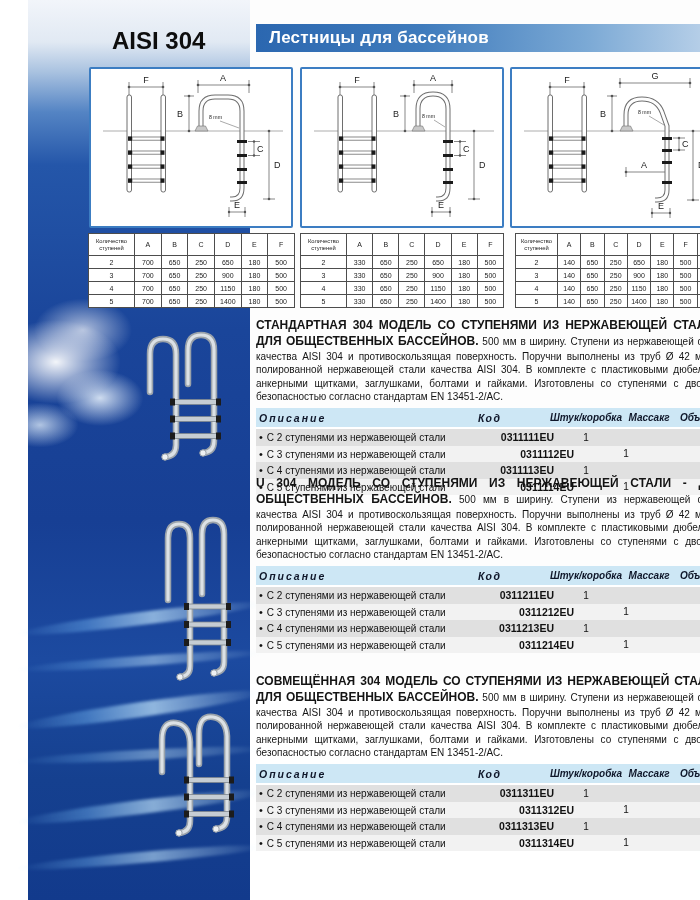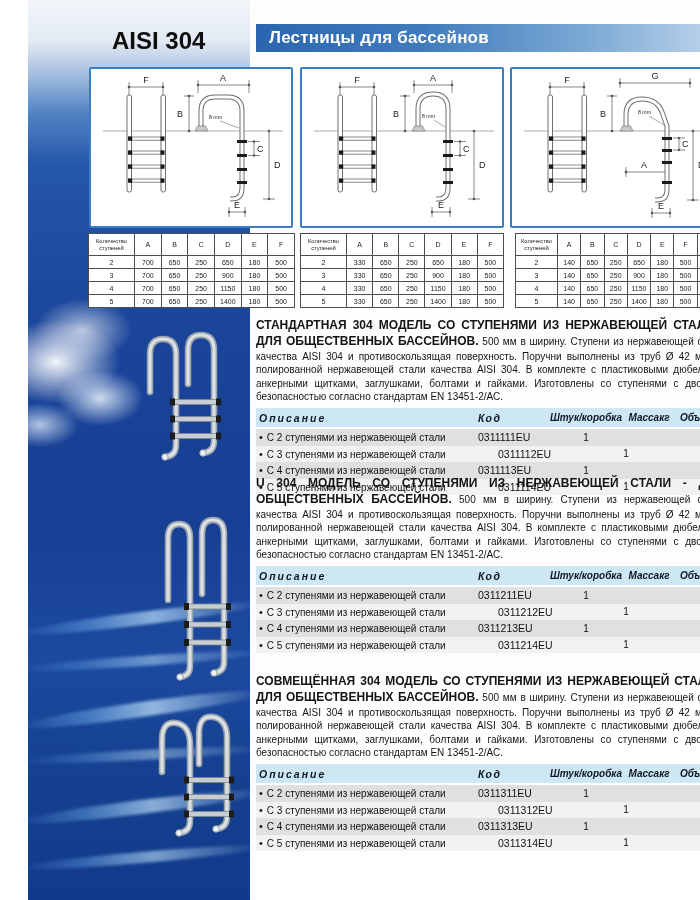--- a/index.html
+++ b/index.html
@@ -52,21 +52,21 @@
   .desc b { font-size:12px; }
   .phead, .prow { display:grid; grid-template-columns:222px 76px 64px 62px 44px; }
   .phead { background:#cde7f5; padding:4px 0 3px; border-bottom:2px solid #ffffff; color:#0f172a;font-style:italic; }
   .ph-desc { font-weight:bold; font-size:10.5px; letter-spacing:2px; padding-left:3px; align-self:center; }
   .ph-code { font-weight:bold; font-size:10.5px; letter-spacing:1.5px; text-align:left; align-self:center; }
   .ph-2 { display:flex; flex-direction:row; align-items:center; justify-content:center; font-weight:bold; font-size:10px; line-height:1.15; }
   .prow { height:16.5px; align-items:center; }
   .r0,.r2 { background:#e0e0e0; } .r1,.r3 { background:#f2f2f2;gap:20px; }
   .pc-desc { font-size:10px; padding-left:3px; white-space:nowrap; overflow:hidden; color:#111; }
   .blt { font-size:11px; margin-right:4px; }
-  .pc-code { font-weight:normal; font-size:10.5px; text-align:left; color:#111; }
+  .pc-code { font-weight:bold; font-size:10.5px; text-align:right; color:#111; }
   .pc-qty { font-size:10px; text-align:center; color:#111; }
 
   
   .ladder { position:absolute; z-index:3; }
   #lad1 { left:94px;  top:324px; }
   #lad2 { left:112px; top:508px; }
   #lad3 { left:104px; top:700px; }
 </style>
 </head>
 <body>

